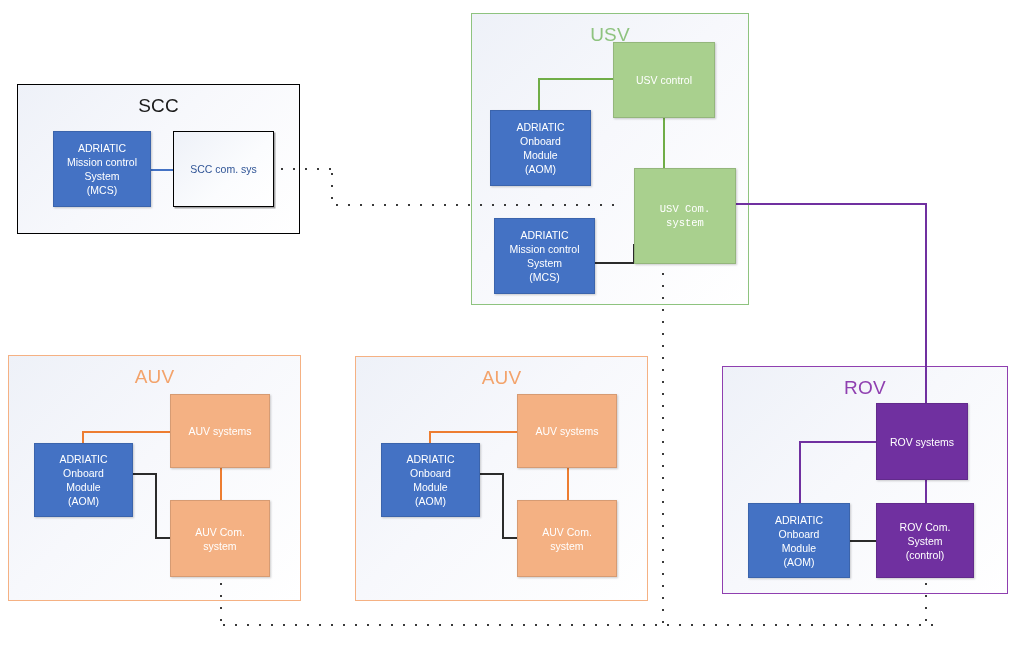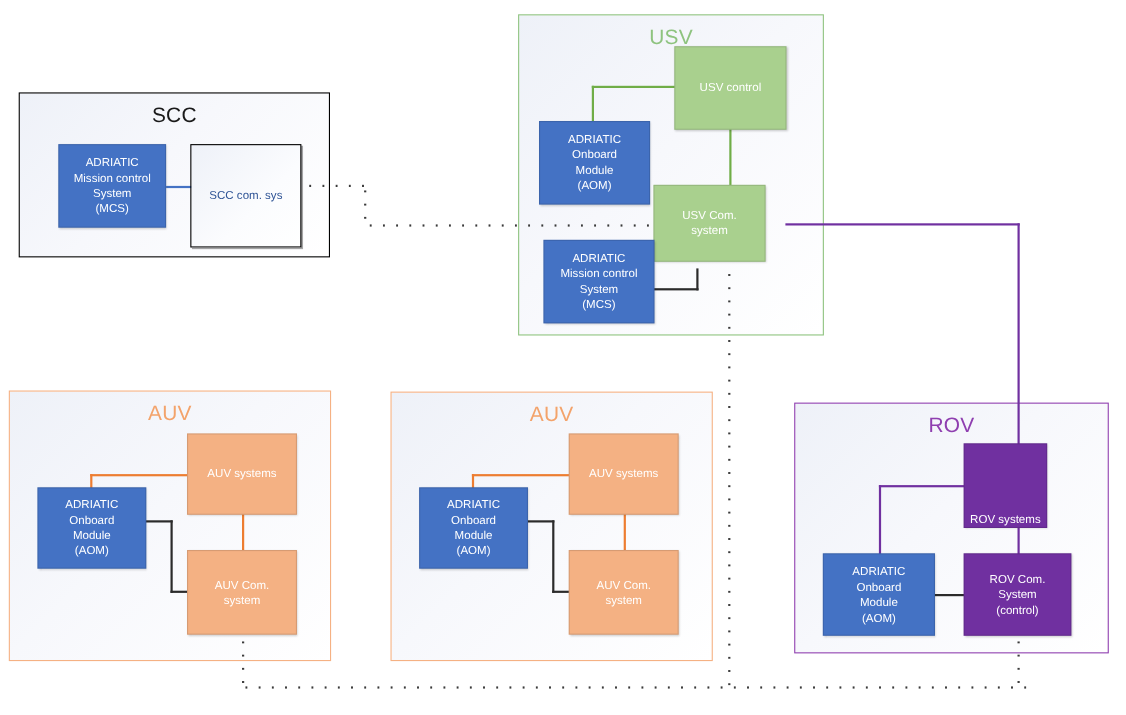--- a/index.html
+++ b/index.html
@@ -113,21 +113,21 @@
 
   <div class="node blue" style="left:53px; top:131px; width:98px; height:76px;">
     <span>ADRIATIC</span>
     <span>Mission control</span>
     <span>System</span>
     <span>(MCS)</span>
   </div>
 
   <div class="conn h c-blue" style="left:151px; top:169px; width:23px;"></div>
 
-  <div class="node white" style="left:173px; top:131px; width:101px; height:94px;">
+  <div class="node white" style="left:173px; top:131px; width:101px; height:76px;">
     <span>SCC com. sys</span>
   </div>
 
   <div class="dotted h" style="left:276px; top:168px; width:57px;"></div>
   <div class="dotted v" style="left:331px; top:168px; height:40px;"></div>
   <div class="dotted h" style="left:331px; top:204px; width:284px;"></div>
 
   <div class="group usv" style="left:471px; top:13px; width:278px; height:292px;">
     <div class="group-title title-usv" style="top:10px;">USV</div>
   </div>
@@ -141,21 +141,21 @@
     <span>Onboard</span>
     <span>Module</span>
     <span>(AOM)</span>
   </div>
 
   <div class="conn h c-green" style="left:538px; top:78px; width:77px;"></div>
   <div class="conn v c-green" style="left:538px; top:78px; height:34px;"></div>
 
   <div class="conn v c-green" style="left:663px; top:116px; height:54px;"></div>
 
-  <div class="node green" style="left:594px; top:168px; width:102px; height:70px;">
+  <div class="node green" style="left:634px; top:168px; width:102px; height:96px;font-family:Liberation Mono, monospace;">
     <span>USV Com.</span>
     <span>system</span>
   </div>
 
   <div class="node blue" style="left:494px; top:218px; width:101px; height:76px;">
     <span>ADRIATIC</span>
     <span>Mission control</span>
     <span>System</span>
     <span>(MCS)</span>
   </div>
@@ -225,21 +225,21 @@
   </div>
 
   <div class="conn h c-black" style="left:478px; top:473px; width:26px;"></div>
   <div class="conn v c-black" style="left:502px; top:473px; height:66px;"></div>
   <div class="conn h c-black" style="left:502px; top:537px; width:18px;"></div>
 
   <div class="group rov" style="left:722px; top:366px; width:286px; height:228px;">
     <div class="group-title title-rov" style="top:10px;">ROV</div>
   </div>
 
-  <div class="node purple" style="left:876px; top:403px; width:76px; height:77px;justify-content:flex-end;">
+  <div class="node purple" style="left:876px; top:403px; width:92px; height:77px;">
     <span>ROV systems</span>
   </div>
 
   <div class="node blue" style="left:748px; top:503px; width:102px; height:75px;">
     <span>ADRIATIC</span>
     <span>Onboard</span>
     <span>Module</span>
     <span>(AOM)</span>
   </div>
 

